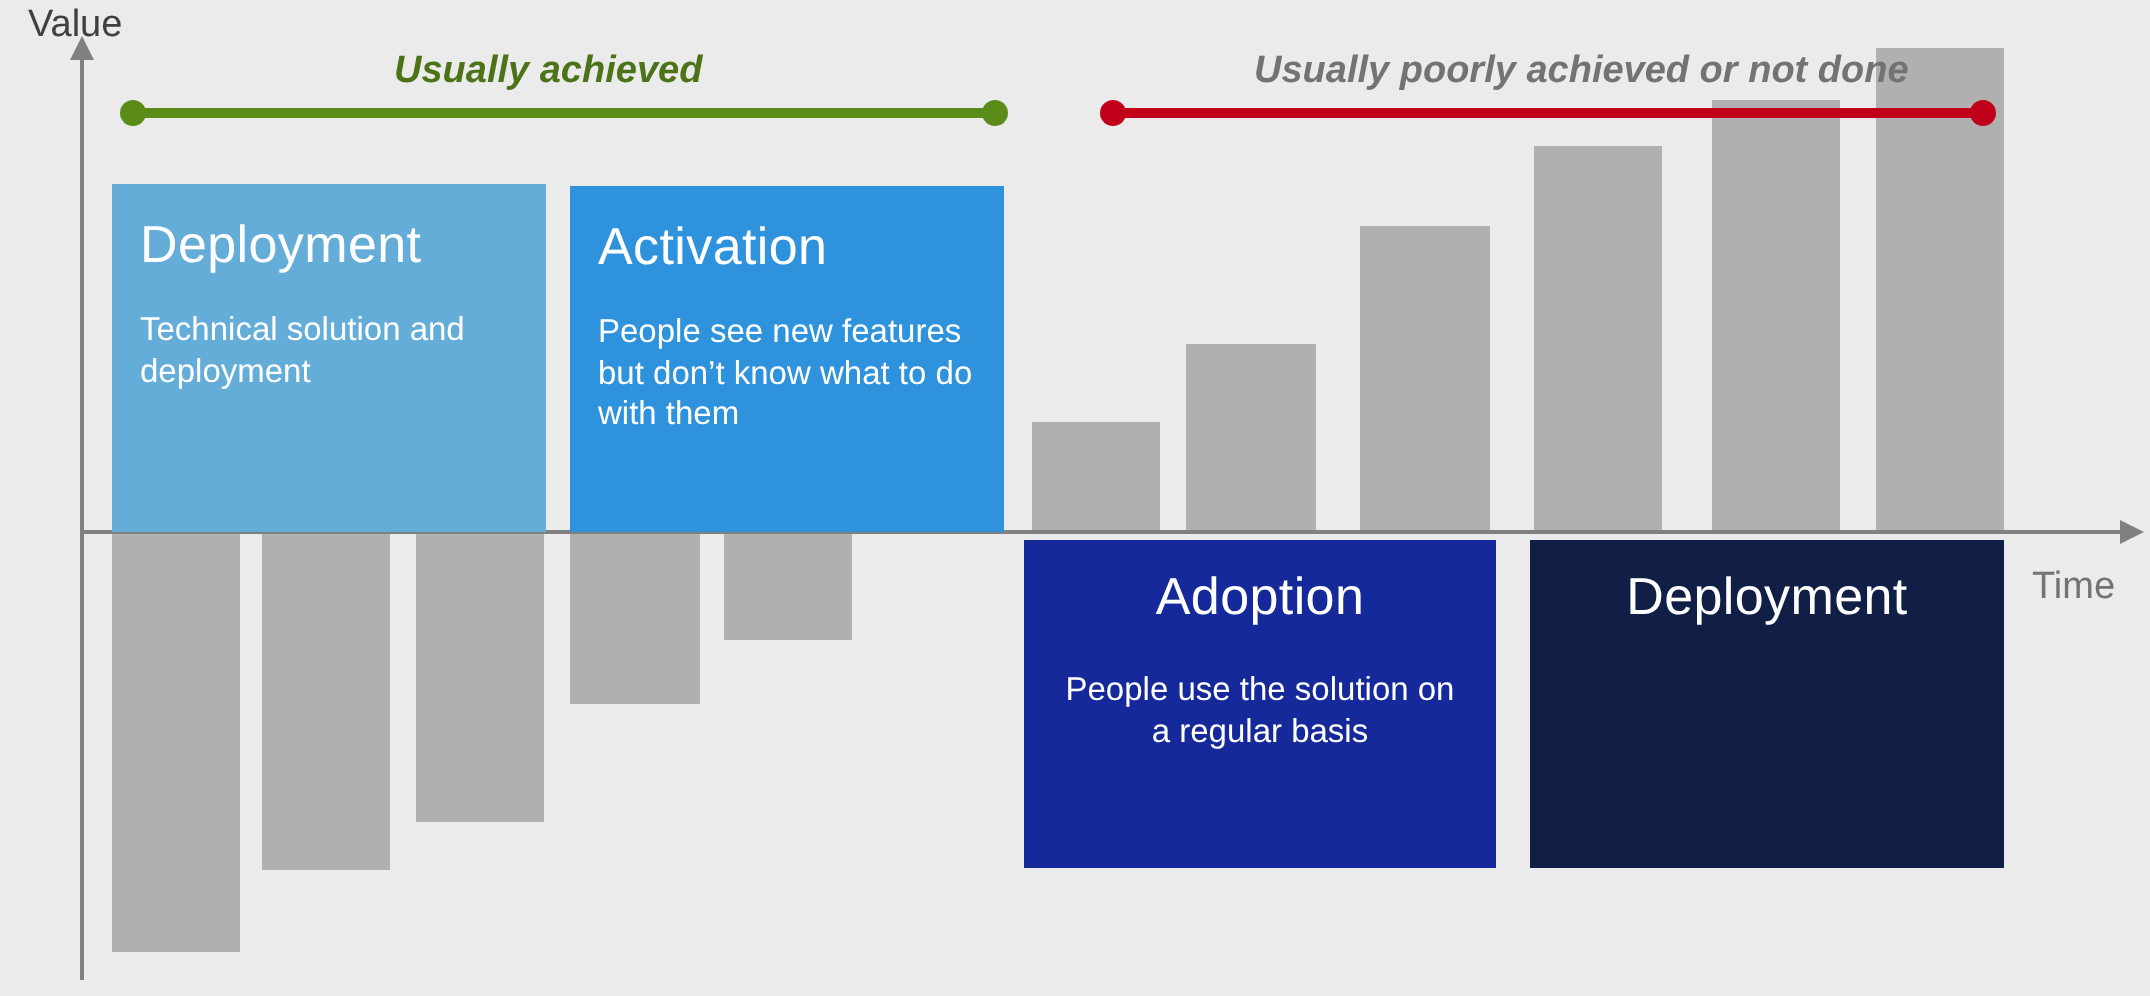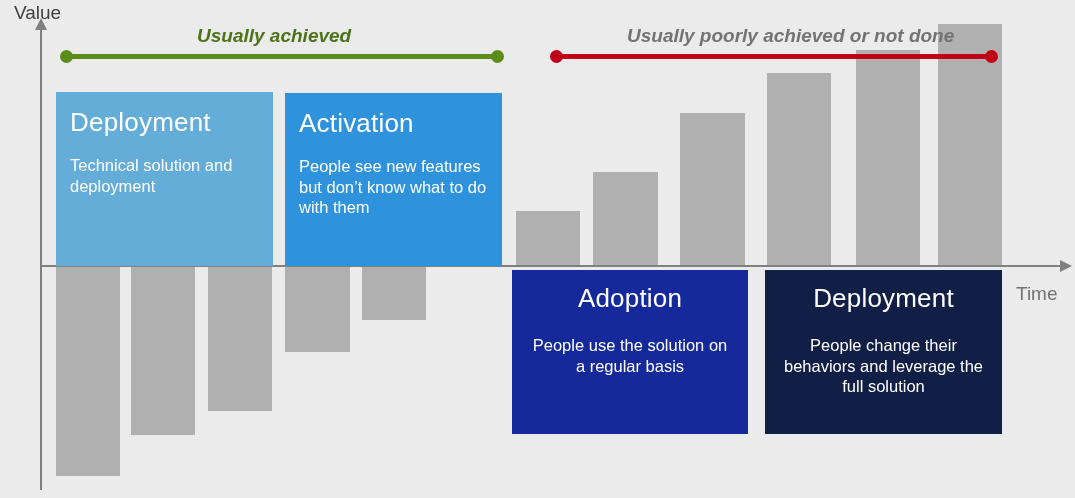--- a/index.html
+++ b/index.html
@@ -172,17 +172,16 @@
       <div class="stage-box up" style="left: 285px; top: 93px; width: 217px; height: 173px; background: rgb(46, 146, 221);">
         <span class="stage-title">Activation</span>
         <span class="stage-desc">People see new features but don’t know what to do with them</span>
       </div>
       <div class="stage-box down" style="left: 512px; top: 270px; width: 236px; height: 164px; background: rgb(21, 41, 155);">
         <span class="stage-title">Adoption</span>
         <span class="stage-desc">People use the solution on a regular basis</span>
       </div>
       <div class="stage-box down" style="left: 765px; top: 270px; width: 237px; height: 164px; background: rgb(17, 31, 70);">
         <span class="stage-title">Deployment</span>
-        <span class="stage-desc">People change their behaviors and leverage the full solution</span>
       </div>
     </div>
 
 </div>
 
 </body></html>

